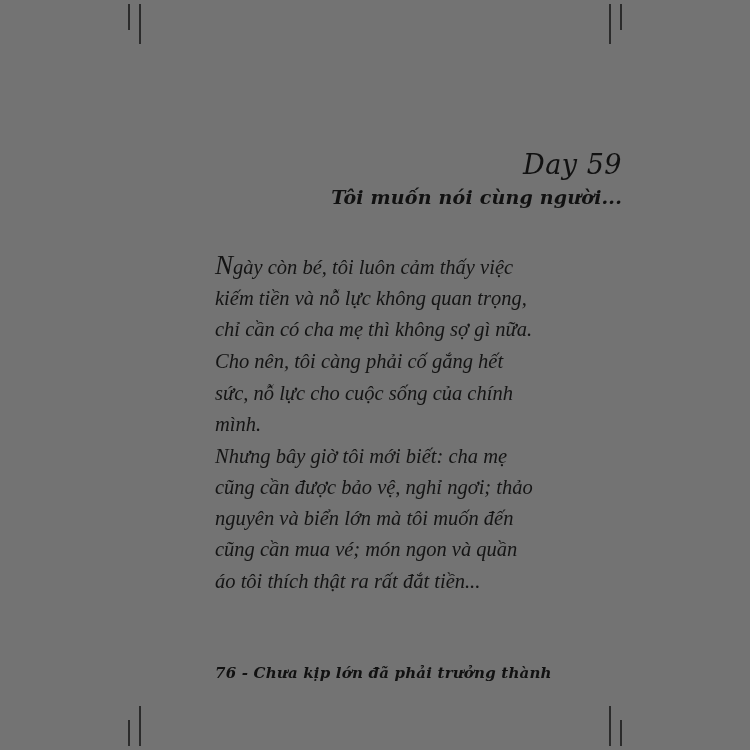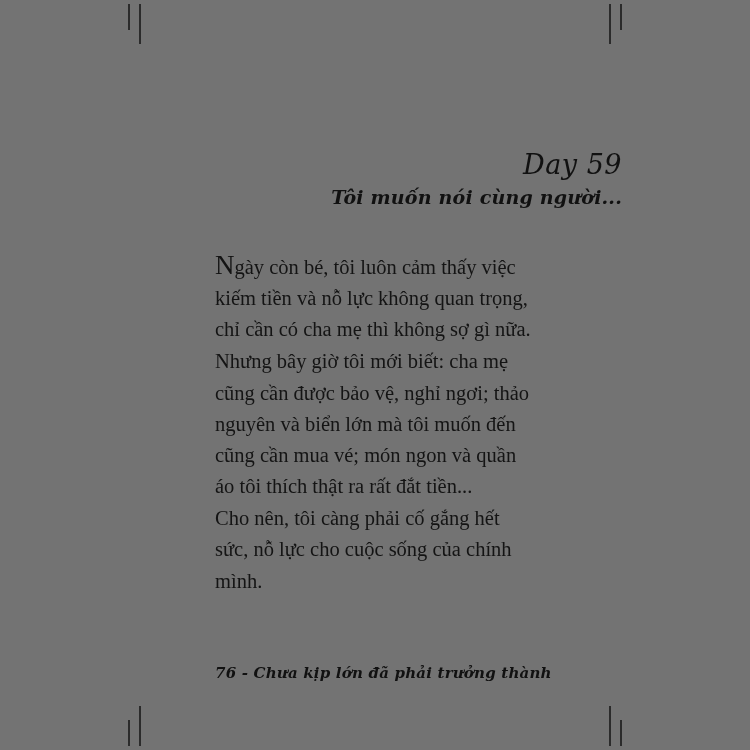--- a/index.html
+++ b/index.html
@@ -76,20 +76,21 @@
   .body-text {
     position: absolute;
     left: 215px;
     top: 252px;
     width: 320px;
     font-family: "Liberation Serif", serif;
     font-size: 20.5px;
     line-height: 1.52;
     color: #141414;
     text-align: left;
+    font-style: italic;
   }
   .body-text p {
     margin: 0;
   }
   .body-text p + p {
     margin-top: 1px;
   }
   .dropcap {
     font-size: 27px;
     line-height: 1;
@@ -130,19 +131,19 @@
     <span class="bar short"></span>
   </div>
 
   <div class="heading">
     <div class="day-title">Day 59</div>
     <div class="day-subtitle">Tôi muốn nói cùng người...</div>
   </div>
 
   <div class="body-text">
     <p><span class="dropcap">N</span><span>gày còn bé, tôi luôn cảm thấy việc kiếm tiền và nỗ lực không quan trọng, chỉ cần có cha mẹ thì không sợ gì nữa.</span></p>
+    <p>Cho nên, tôi càng phải cố gắng hết sức, nỗ lực cho cuộc sống của chính mình.</p>
     <p>Nhưng bây giờ tôi mới biết: cha mẹ cũng cần được bảo vệ, nghỉ ngơi; thảo nguyên và biển lớn mà tôi muốn đến cũng cần mua vé; món ngon và quần áo tôi thích thật ra rất đắt tiền...</p>
-    <p>Cho nên, tôi càng phải cố gắng hết sức, nỗ lực cho cuộc sống của chính mình.</p>
   </div>
 
   <div class="footer">76 - Chưa kịp lớn đã phải trưởng thành</div>
 
 </div>
 
 </body></html>

